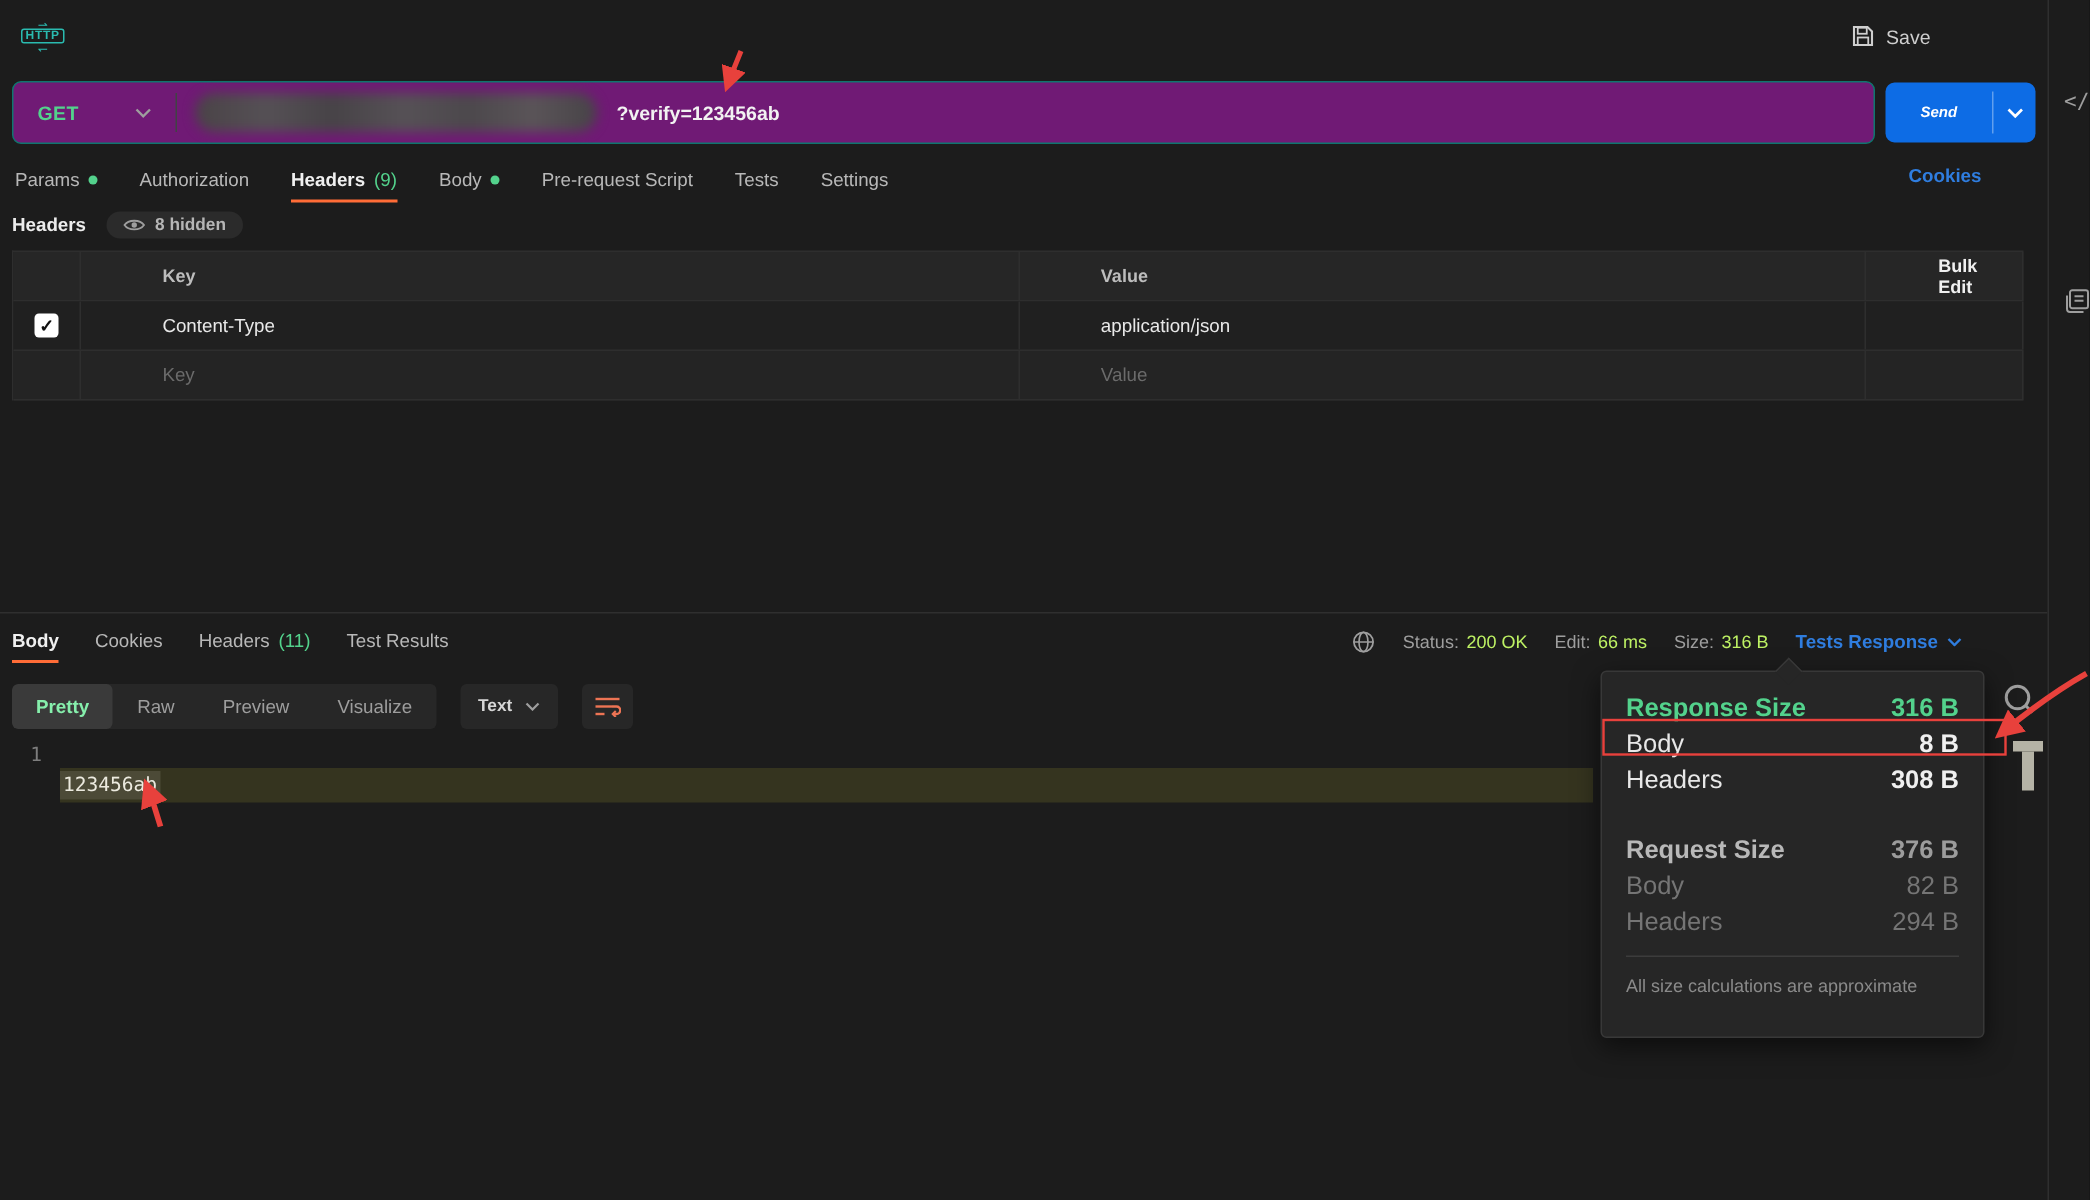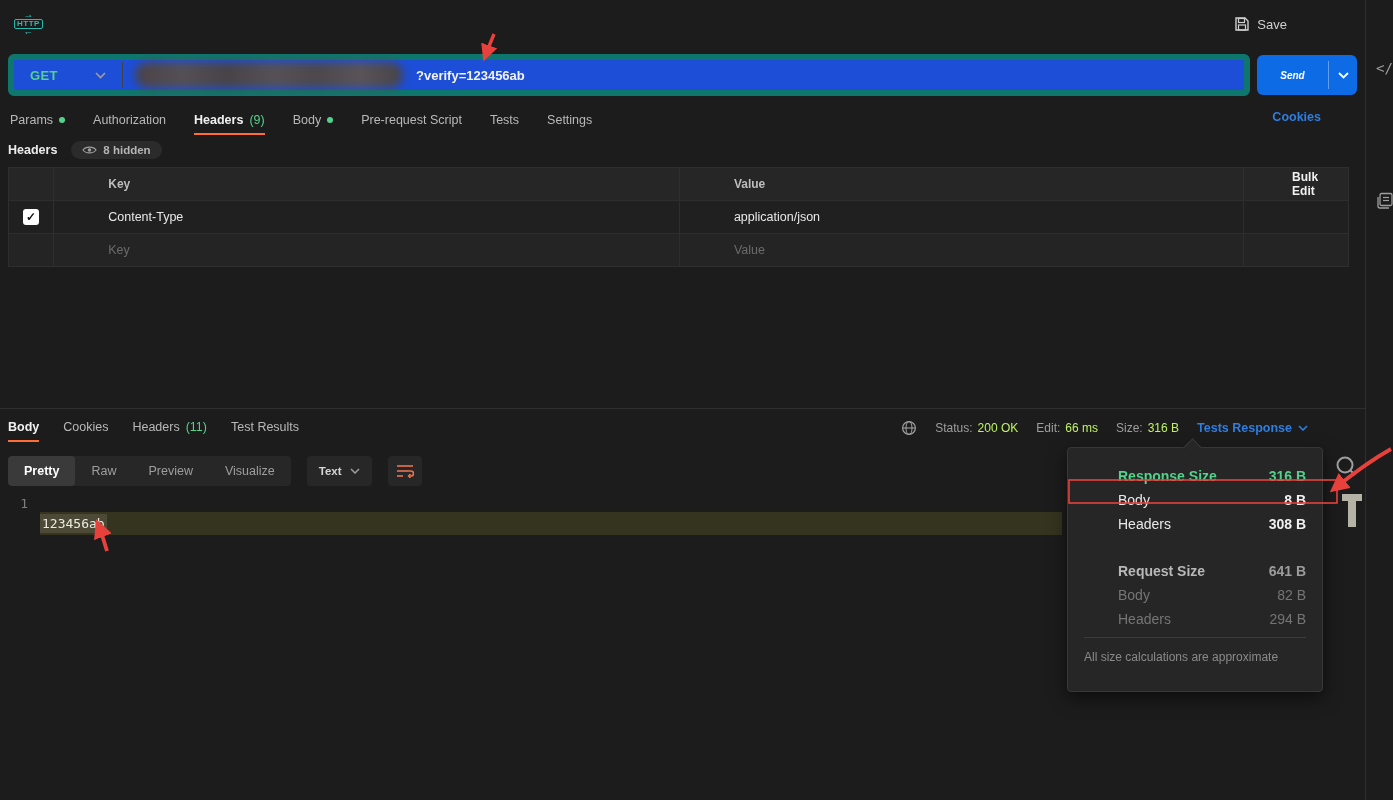--- a/index.html
+++ b/index.html
@@ -11,21 +11,21 @@
   }
   
   .topbar { position:absolute; left:0; top:0; width:1365px; height:48px; display:flex; align-items:center; }
   .http-badge { margin-left:14px; display:flex; flex-direction:column; align-items:center; line-height:1; }
   .http-badge .arrow { font-size:8px; color:#2abbb0; height:6px; }
   .http-badge .label { font-size:8px; font-weight:bold; color:#2abbb0; border:1px solid #2abbb0; border-radius:2px; padding:0 2px; letter-spacing:.5px; }
   .topbar-url { margin-left:12px; font-weight:bold; font-size:13.5px; color:#f0f0f0; }
   .topbar-save { position:absolute; right:78px; top:0; height:48px; display:flex; align-items:center; gap:7px; color:#cfcfcf; cursor:pointer; }
   
   .req-row { position:absolute; left:8px; top:54px; width:1242px; height:42px;
-    border:6px solid #0f766e; border-radius:6px; background:#1d4ed8; display:flex; align-items:center; }
+    border:1px solid #0f766e; border-radius:6px; background:#701a75; display:flex; align-items:center; }
   .method { width:108px; display:flex; align-items:center; justify-content:space-between; padding:0 16px 0 16px; cursor:pointer; }
   .method-label { color:#53d28c; font-weight:bold; font-size:13px; letter-spacing:.3px; }
   .req-divider { width:1px; height:26px; background:#414244; }
   .url-area { flex:1; display:flex; align-items:center; padding-left:12px; }
   .redacted { width:268px; height:26px; border-radius:13px; background:linear-gradient(90deg,#4a4347 0%,#555055 18%,#474347 34%,#565156 52%,#4c484c 68%,#5a5458 84%,#474347 100%); filter:blur(4px); }
   .url-suffix { font-weight:bold; font-size:13px; color:#f2f2f2; margin-left:13px; }
   .send-btn { position:absolute; left:1257px; top:55px; width:100px; height:40px; background:#0d6ce5; border-radius:6px; display:flex; overflow:hidden; cursor:pointer; }
   .send-main { width:71px; display:flex; align-items:center; justify-content:center; font-weight:bold; font-size:10px; color:#fff;font-style:italic; }
   .send-split { width:1px; background:rgba(255,255,255,.35); margin:6px 0; }
   .send-caret { flex:1; display:flex; align-items:center; justify-content:center; }
@@ -62,37 +62,37 @@
   
   .resp-tabs { position:absolute; left:8px; top:420px; display:flex; align-items:center; gap:24px; font-size:12.5px; color:#b8b8b8; }
   .resp-status { position:absolute; right:85px; top:420px; display:flex; align-items:center; gap:18px; font-size:12px; color:#9e9e9e; }
   .stat-pair { display:flex; gap:5px; }
   .stat-green { color:#bef264; }
   .save-response { display:flex; align-items:center; gap:6px; color:#2f7ddf; font-weight:bold; font-size:12.5px; cursor:pointer; }
   
   .view-row { position:absolute; left:8px; top:456px; display:flex; align-items:center; gap:16px; }
   .segmented { display:flex; background:#272727; border-radius:4px; overflow:hidden; height:30px; }
   .seg { padding:0 16px; display:flex; align-items:center; color:#9e9e9e; font-size:12.5px; cursor:pointer; }
-  .seg.active { background:#3a3a3a; color:#ffffff; font-weight:bold; border-radius:4px; }
+  .seg.active { background:#3a3a3a; color:#86efac; font-weight:bold; border-radius:4px; }
   .fmt-dd { height:30px; background:#272727; border-radius:4px; display:flex; align-items:center; gap:8px; padding:0 12px; cursor:pointer; }
   .fmt-dd span { font-size:11.5px; font-weight:bold; color:#d6d6d6; }
   .wrap-btn { height:30px; width:34px; background:#272727; border-radius:4px; display:flex; align-items:center; justify-content:center; cursor:pointer; }
   
   .code-area { position:absolute; left:0; top:492px; width:1365px; font-family:"DejaVu Sans Mono", monospace; font-size:13px; }
   .code-line { display:flex; height:23px; align-items:center; }
   .line-no { width:40px; text-align:right; color:#7d7d7d; padding-right:12px; }
   .line-content { width:1022px; height:23px; display:flex; align-items:center; background:#35341f;margin-top:40px; }
   .line-text { background:#4c4a37; color:#eceadf; padding:2px 2px; }
   
   .size-popup { position:absolute; left:1067px; top:447px; width:256px; height:245px;
     background:#262626; border:1px solid #383838; border-radius:4px;
     box-shadow:0 6px 18px rgba(0,0,0,.55); padding:12px 16px 0 16px; z-index:5; }
   .size-popup::before { content:""; position:absolute; top:-7px; left:118px; width:12px; height:12px;
     background:#262626; border-left:1px solid #383838; border-top:1px solid #383838; transform:rotate(45deg); }
-  .pop-row { display:flex; justify-content:space-between; align-items:flex-end; height:24px; font-size:14px;margin-left:34px; }
+  .pop-row { display:flex; justify-content:space-between; align-items:center; height:24px; font-size:17px; }
   .pop-green { color:#53d28c; font-weight:bold; }
   .pop-main { color:#e8e8e8; }
   .pop-main-val { color:#f0f0f0; font-weight:bold; }
   .pop-sub-head { color:#b8b8b8; font-weight:bold; }
   .pop-sub-head-val { color:#9c9c9c; font-weight:bold; }
   .pop-dim { color:#757575; }
   .pop-gap { height:23px; }
   .pop-divider { height:1px; background:#3c3c3c; margin:10px 0 12px 0; }
   .pop-note { color:#8a8a8a; font-size:12px; }
   
@@ -308,21 +308,21 @@
       <span class="pop-main">Body</span>
       <span class="pop-main-val">8 B</span>
     </div>
     <div class="pop-row">
       <span class="pop-main">Headers</span>
       <span class="pop-main-val">308 B</span>
     </div>
     <div class="pop-gap"></div>
     <div class="pop-row">
       <span class="pop-sub-head">Request Size</span>
-      <span class="pop-sub-head-val">641 B</span>
+      <span class="pop-sub-head-val">376 B</span>
     </div>
     <div class="pop-row">
       <span class="pop-dim">Body</span>
       <span class="pop-dim">82 B</span>
     </div>
     <div class="pop-row">
       <span class="pop-dim">Headers</span>
       <span class="pop-dim">294 B</span>
     </div>
     <div class="pop-divider"></div>

